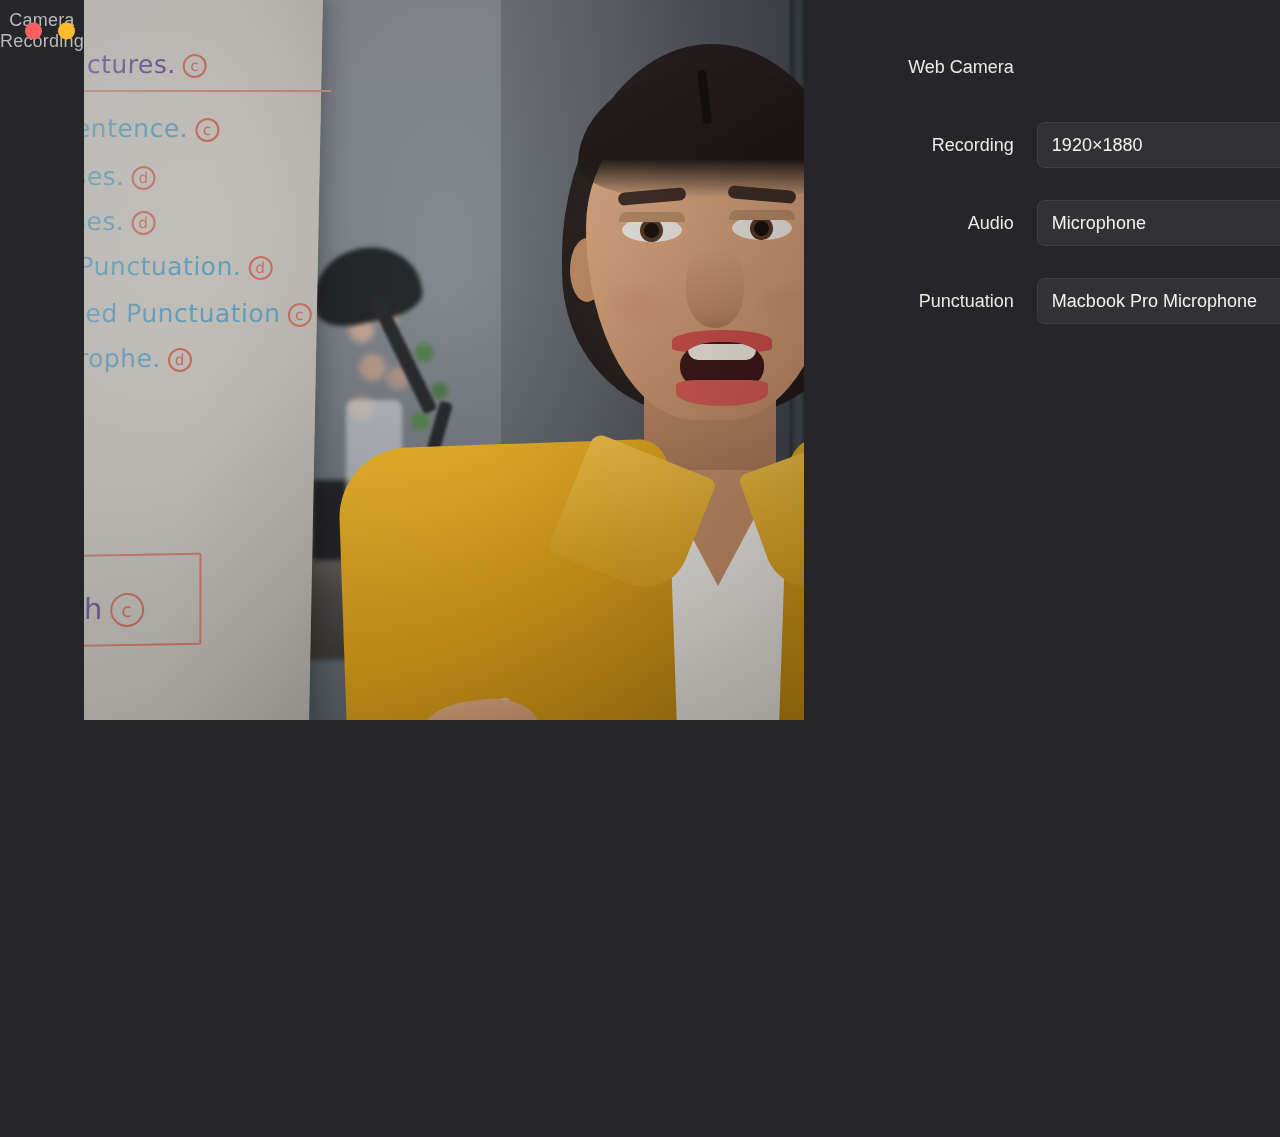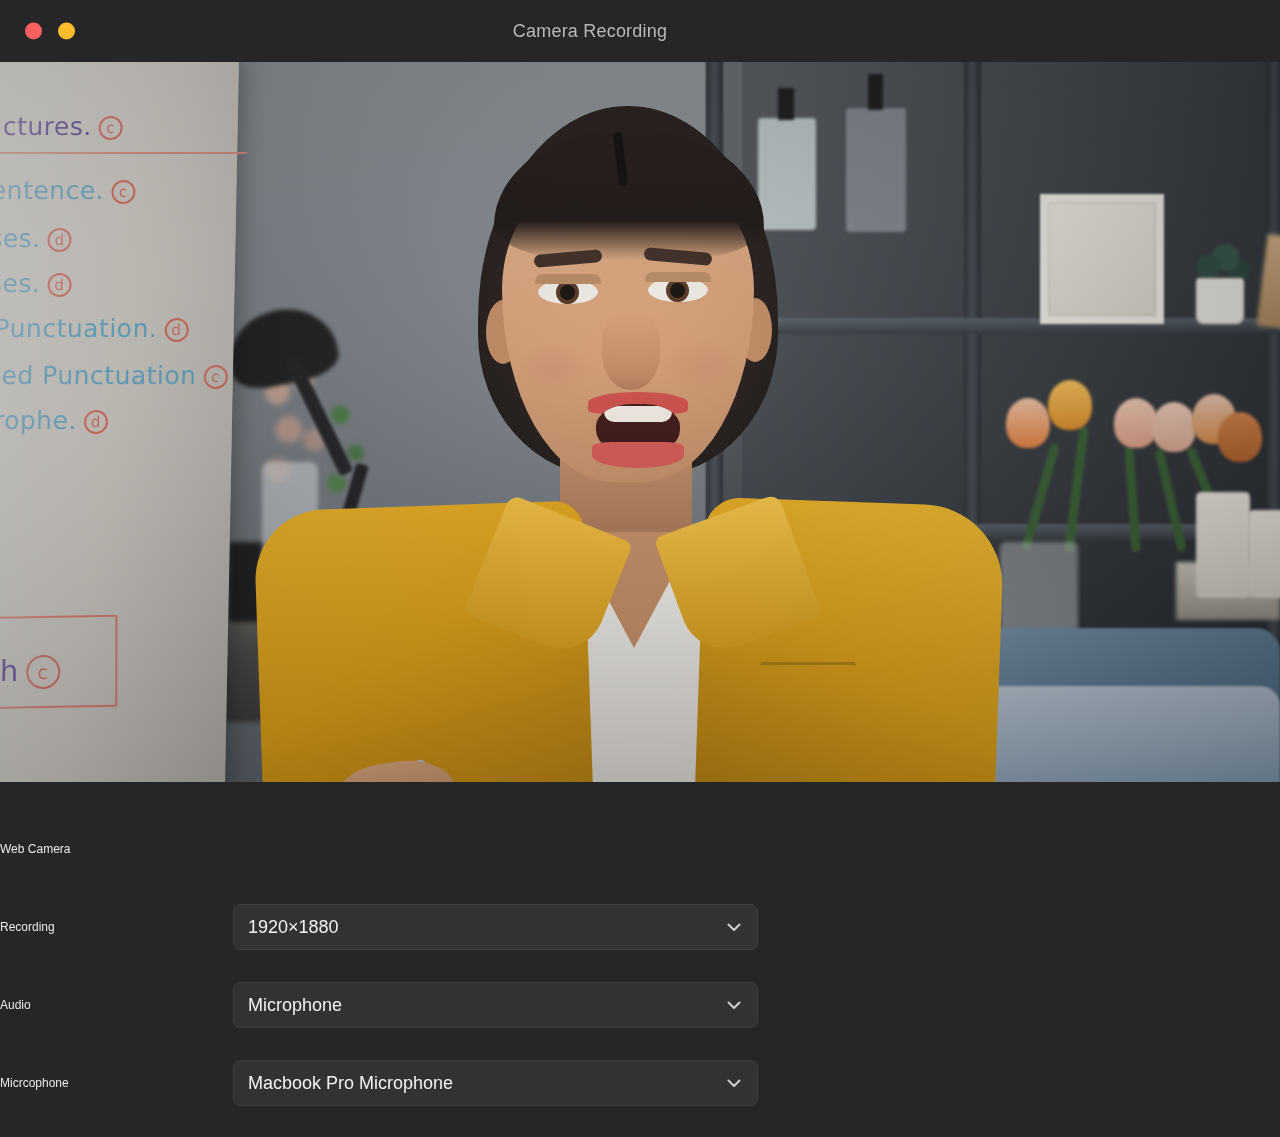--- a/index.html
+++ b/index.html
@@ -7,21 +7,21 @@
     width:1280px; height:1137px;
     background:#262628;
     font-family:"Liberation Sans", sans-serif;
     overflow:hidden;
   }
 
   .window {
     position:relative;
     width:1180px; height:1137px;
     background:#262628;
-    display:flex; flex-direction:column;
+    display:flex; flex-direction:row;
   }
 
   
   .titlebar {
     position:relative;
     height:62px; flex:0 0 62px;
     background:#262628;
     display:flex; align-items:center;
   }
   .traffic {
@@ -468,22 +468,22 @@
   .form {
     position:absolute; left:0; top:0; width:800px;
   }
   .row {
     display:flex; align-items:center;
     height:46px; margin-top:0;
   }
   .row + .row { margin-top:32px; }
   .rows-wrap { padding-top:44px; }
   .lbl {
-    width:233px; padding-right:23px;
-    color:#e9e9ea; font-size:12px;
+    width:233px; text-align:right; padding-right:23px;
+    color:#e9e9ea; font-size:18px;
     user-select:none;
   }
   .select {
     position:relative;
     width:525px; height:46px;
     background:#323234;
     border:1px solid #3f3f42;
     border-radius:7px;
     display:flex; align-items:center;
     padding:0 14px;
@@ -670,21 +670,21 @@
             <span class="val">Microphone</span>
             <span class="chev">
               <svg viewBox="0 0 18 18" width="18" height="18">
                   <path d="M3.5 6.5 L9 12 L14.5 6.5" fill="none" stroke="#dcdcde" stroke-width="2" stroke-linecap="round" stroke-linejoin="round"></path>
                 </svg>
             </span>
           </div>
         </div>
 
         <div class="row">
-          <div class="lbl">Micrcophone</div>
+          <div class="lbl">Punctuation</div>
           <div class="select">
             <span class="val">Macbook Pro Microphone</span>
             <span class="chev">
               <svg viewBox="0 0 18 18" width="18" height="18">
                   <path d="M3.5 6.5 L9 12 L14.5 6.5" fill="none" stroke="#dcdcde" stroke-width="2" stroke-linecap="round" stroke-linejoin="round"></path>
                 </svg>
             </span>
           </div>
         </div>
 

